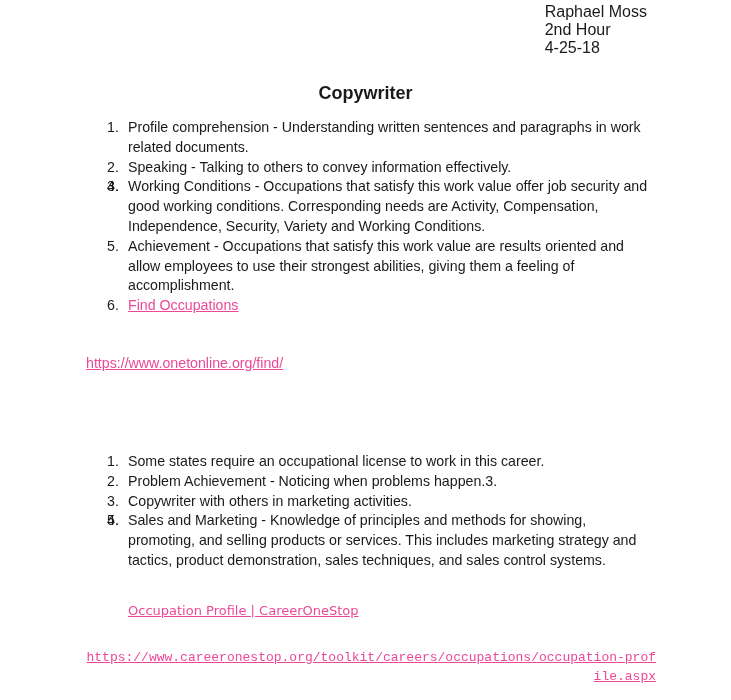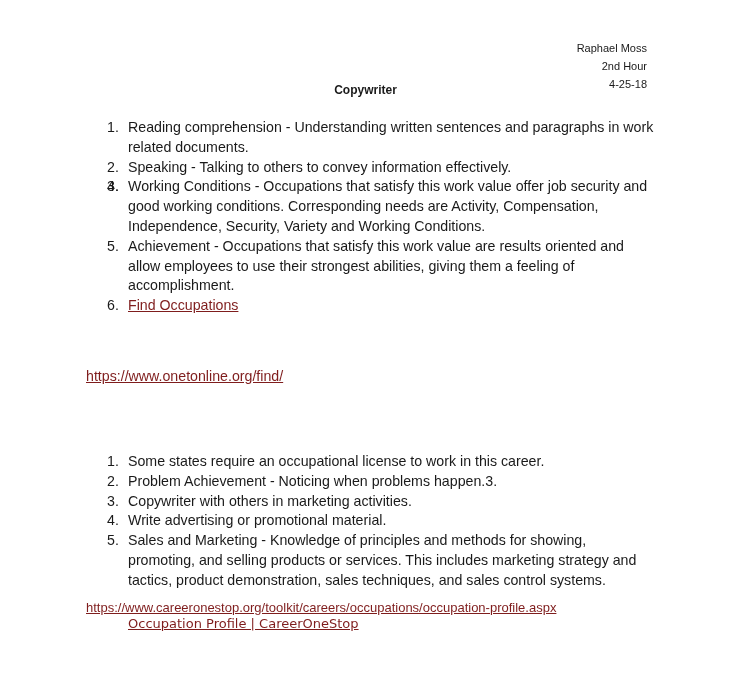--- a/index.html
+++ b/index.html
@@ -13,34 +13,32 @@
       position: relative;
       overflow: hidden;
       font-family: "Liberation Sans", sans-serif;
       color: #1a1a1a;
       font-size: 14.2px;
     }
     .header-block {
       position: absolute;
       right: 84px;
       top: 3px;
-      text-align: right;
       line-height: 18px;
-      font-size: 11px;
-      margin-top: 36px;
+      font-size: 16px;
     }
     .header-block div { white-space: nowrap; }
     .title {
       position: absolute;
       left: 0;
       width: 731px;
       top: 83px;
       text-align: center;
       font-weight: bold;
-      font-size: 12px;
+      font-size: 18px;
     }
     ol.list {
       position: absolute;
       left: 96px;
       margin: 0;
       padding: 0;
       list-style: none;
       width: 560px;
     }
     ol.list li {
@@ -49,64 +47,64 @@
       line-height: 19.8px;
     }
     ol.list li .num {
       position: absolute;
       left: 11px;
       top: 0;
     }
     #list1 { top: 118px; }
     #list2 { top: 452px; }
     a.link {
-      color: #7f1d1d;
+      color: #ec4899;
       text-decoration: underline;
-      margin-top: 13px;
     }
     .url1 {
       position: absolute;
       left: 86px;
       top: 354px;
       line-height: 19px;
     }
     .profile-link {
       position: absolute;
       left: 128px;
       top: 601px;
       font-family: "DejaVu Sans", sans-serif;
       font-size: 13px;
       line-height: 19px;
     }
     .url2 {
       position: absolute;
       left: 86px;
-      top: 585px;
+      top: 648px;
       width: 570px;
-      font-family: Liberation Sans, sans-serif;
+      font-family: Liberation Mono, monospace;
       font-size: 13px;
       line-height: 19px;
       word-break: break-all;
+      text-align: right;
     }
   </style>
 </head>
 <body>
 
 <div class="header-block">
   <div>Raphael Moss</div>
   <div>2nd Hour</div>
   <div>4-25-18</div>
 </div>
 
 <div class="title">Copywriter</div>
 
 <ol class="list" id="list1">
   <li>
     <span class="num">1.</span>
-    <span>Reading comprehension - Understanding written sentences and paragraphs in work related documents.</span>
+    <span>Profile comprehension - Understanding written sentences and paragraphs in work related documents.</span>
   </li>
   <li>
     <span class="num">2.</span>
     <span>Speaking - Talking to others to convey information effectively.</span>
   </li>
   <li>
     <span class="num">3.</span>
   </li>
   <li>
     <span class="num">4.</span>
@@ -132,21 +130,20 @@
   <li>
     <span class="num">2.</span>
     <span>Problem Achievement - Noticing when problems happen.3.</span>
   </li>
   <li>
     <span class="num">3.</span>
     <span>Copywriter with others in marketing activities.</span>
   </li>
   <li>
     <span class="num">4.</span>
-    <span>Write advertising or promotional material.</span>
   </li>
   <li>
     <span class="num">5.</span>
     <span>Sales and Marketing - Knowledge of principles and methods for showing, promoting, and selling products or services. This includes marketing strategy and tactics, product demonstration, sales techniques, and sales control systems.</span>
   </li>
 </ol>
 
 <a class="link profile-link">Occupation Profile | CareerOneStop</a>
 <a class="link url2">https://www.careeronestop.org/toolkit/careers/occupations/occupation-profile.aspx</a>
 

